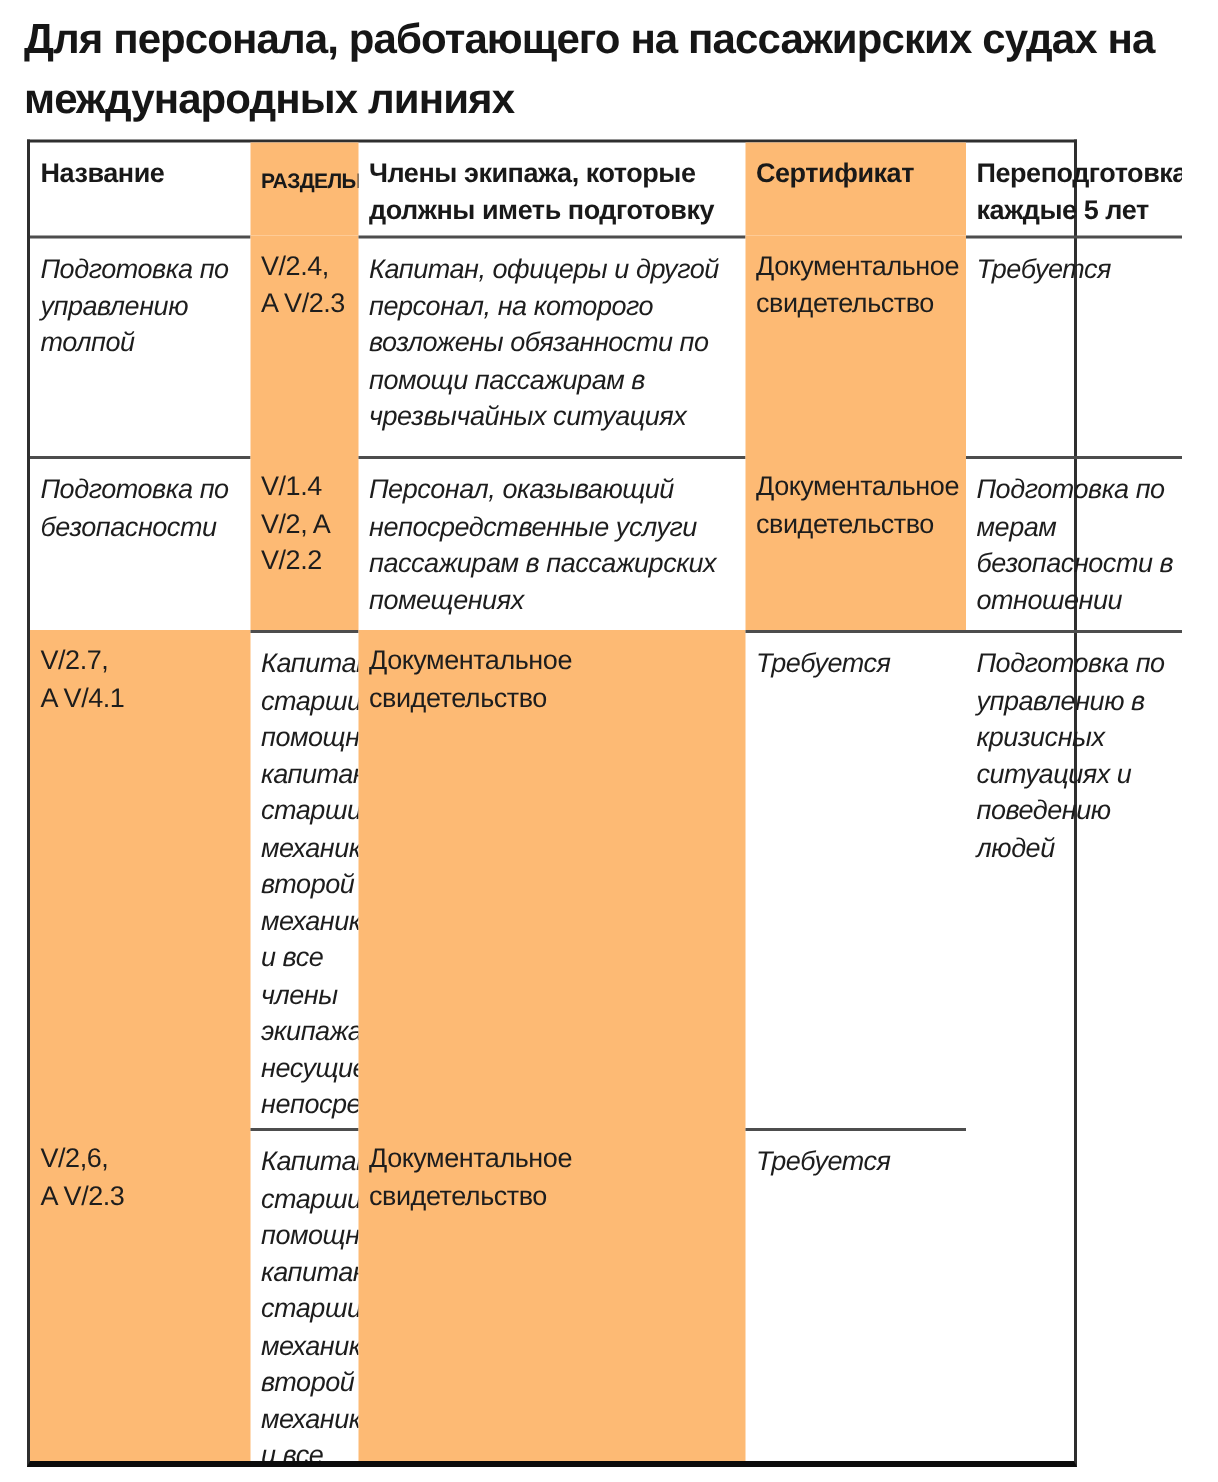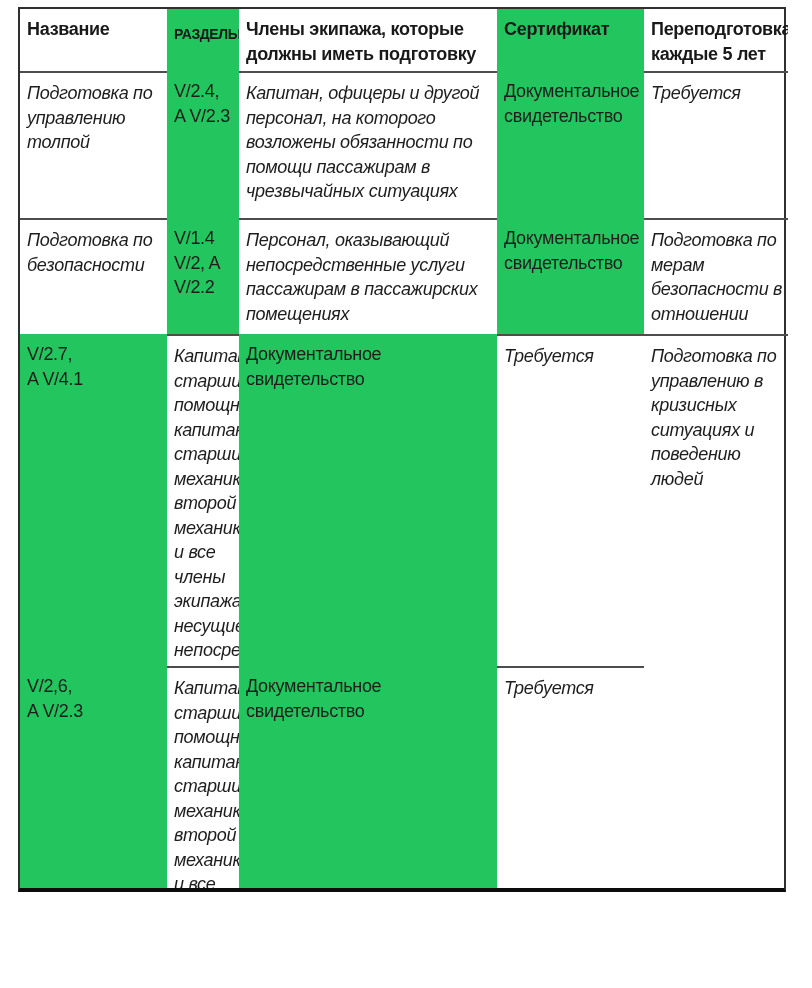--- a/index.html
+++ b/index.html
@@ -18,54 +18,56 @@
     font-weight: bold;
     line-height: 40px;
     letter-spacing: -0.6px;
     color: #161616;
     white-space: pre-line;
   }
 
   .doc-table {
     box-sizing: border-box;
     margin: 7px 0 0 18px;
-    width: 768px;
+    width: 700px;
     height: 885px;
     display: grid;
     grid-template-columns: 147px 72px 258px 147px 144px;
     grid-template-rows: 62px 147px 116px 332px 1fr;
     border: 2px solid #2f2f2f;
     border-bottom: 4px solid #0c0c0c;
     background: #ffffff;
   }
 
   .cell {
     box-sizing: border-box;
     padding: 8px 4px 0 7px;
     font-size: 18px;
     line-height: 24.5px;
     letter-spacing: -0.3px;
     white-space: pre-line;
     overflow: hidden;
   }
-  .band { background: #22c55e; }
+  .band { background: #fdba74; }
   .sep  { border-top: 2px solid #4d4d4d; font-style: italic; }
 
   .hcell { font-weight: bold; color: #191919; }
   .h-sections {
     font-size: 14px;
     padding-top: 13px;
     letter-spacing: -0.4px;
   }
 </style>
 </head>
 <body>
 
 <div class="page">
 
+  <h1 class="doc-title">Для персонала, работающего на пассажирских судах на
+международных линиях</h1>
 
   <div class="doc-table">
 
     <div class="cell hcell">Название</div>
     <div class="cell hcell band h-sections">РАЗДЕЛЫ</div>
     <div class="cell hcell">Члены экипажа, которые должны иметь подготовку</div>
     <div class="cell hcell band">Сертификат</div>
     <div class="cell hcell">Переподготовка каждые 5 лет</div>
 
     <div class="cell sep">Подготовка по управлению толпой</div>

